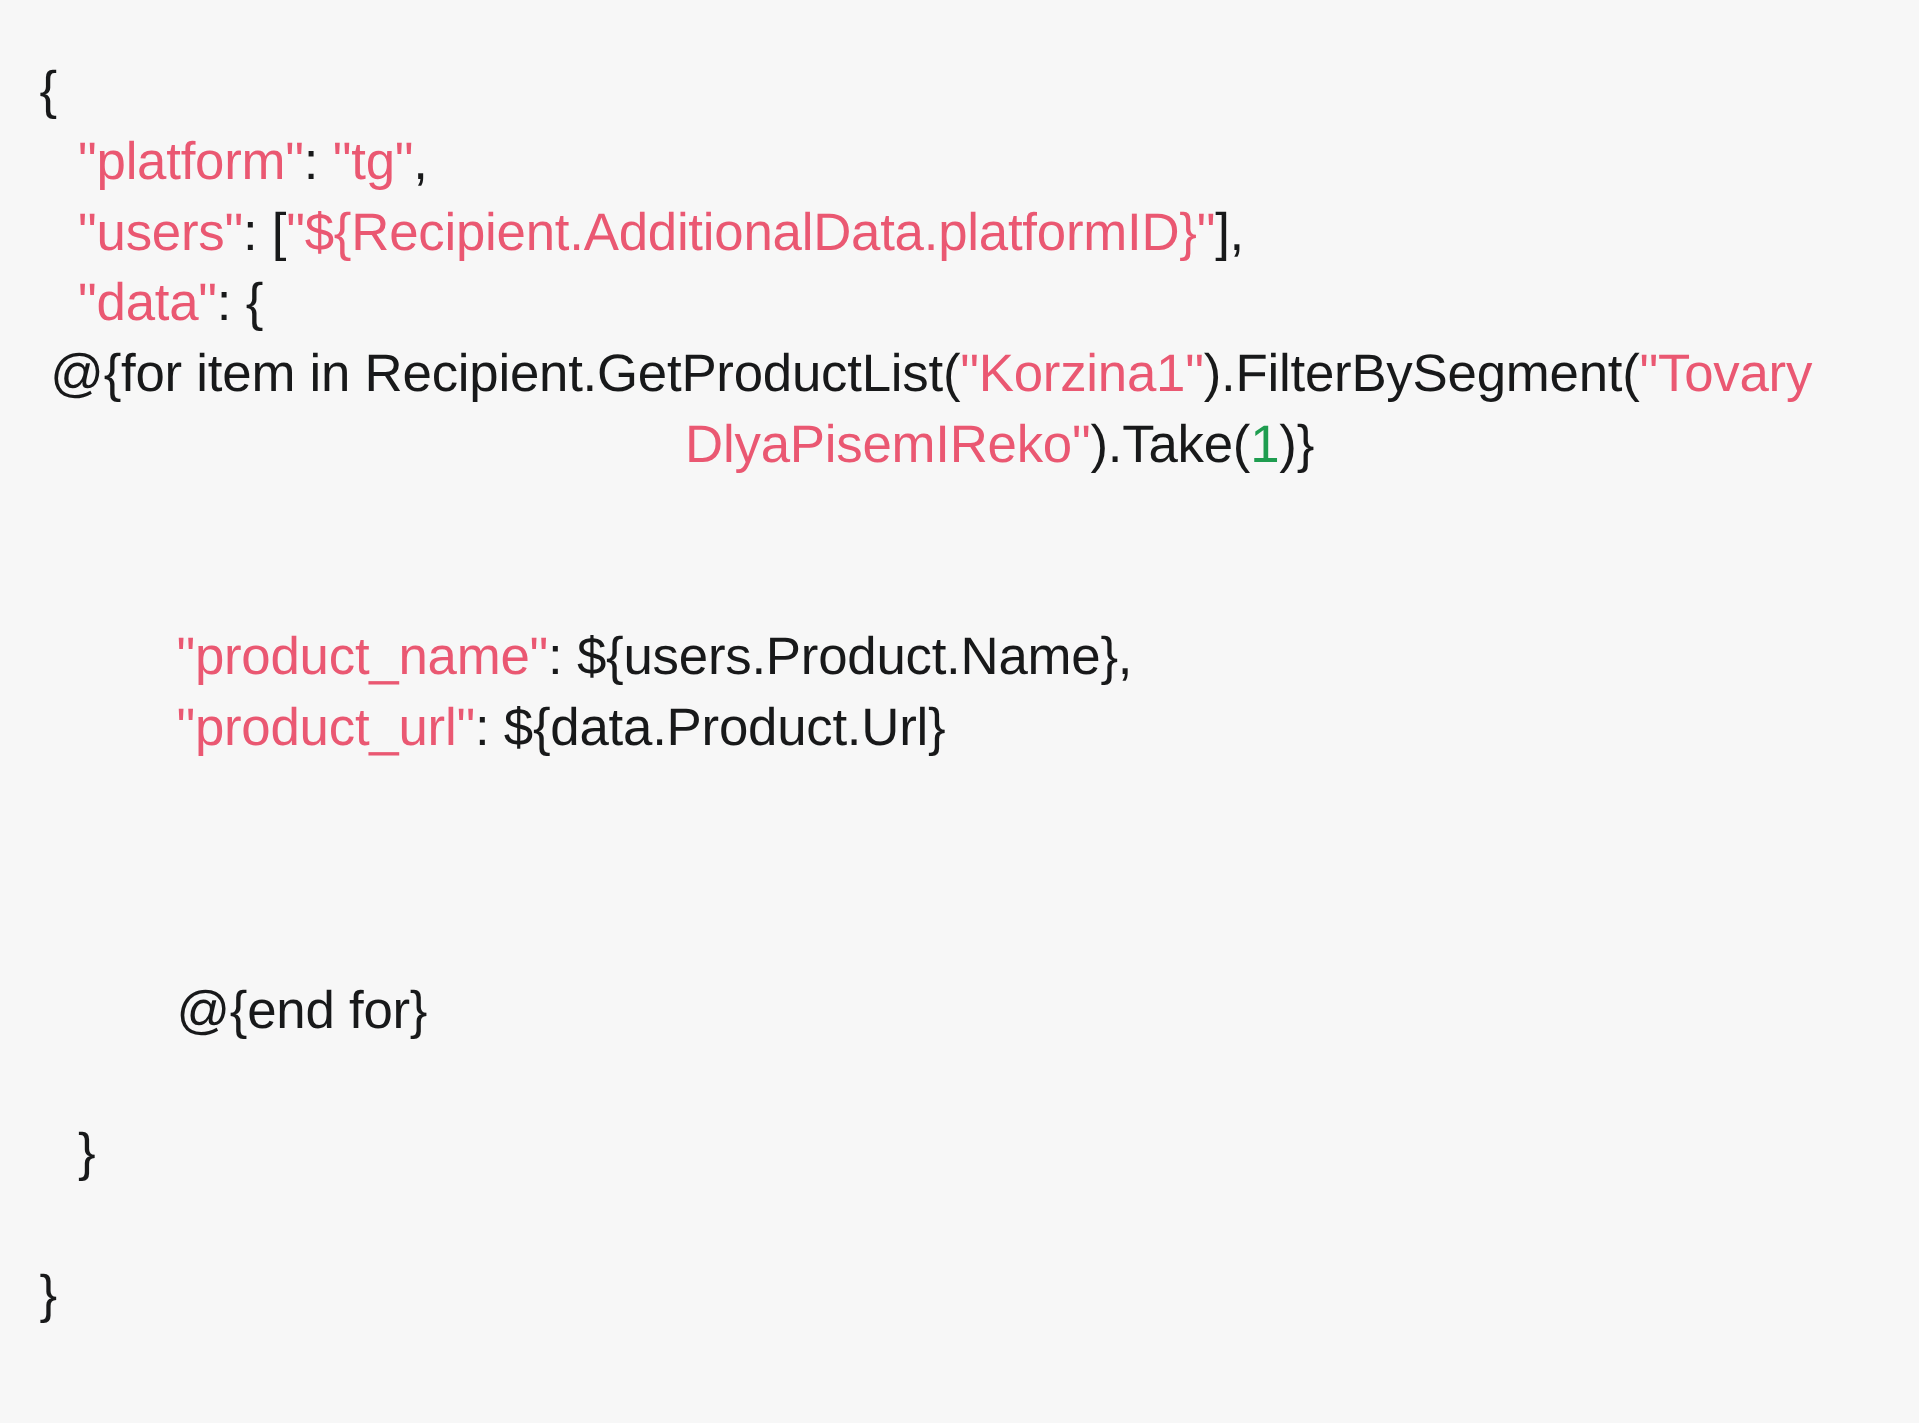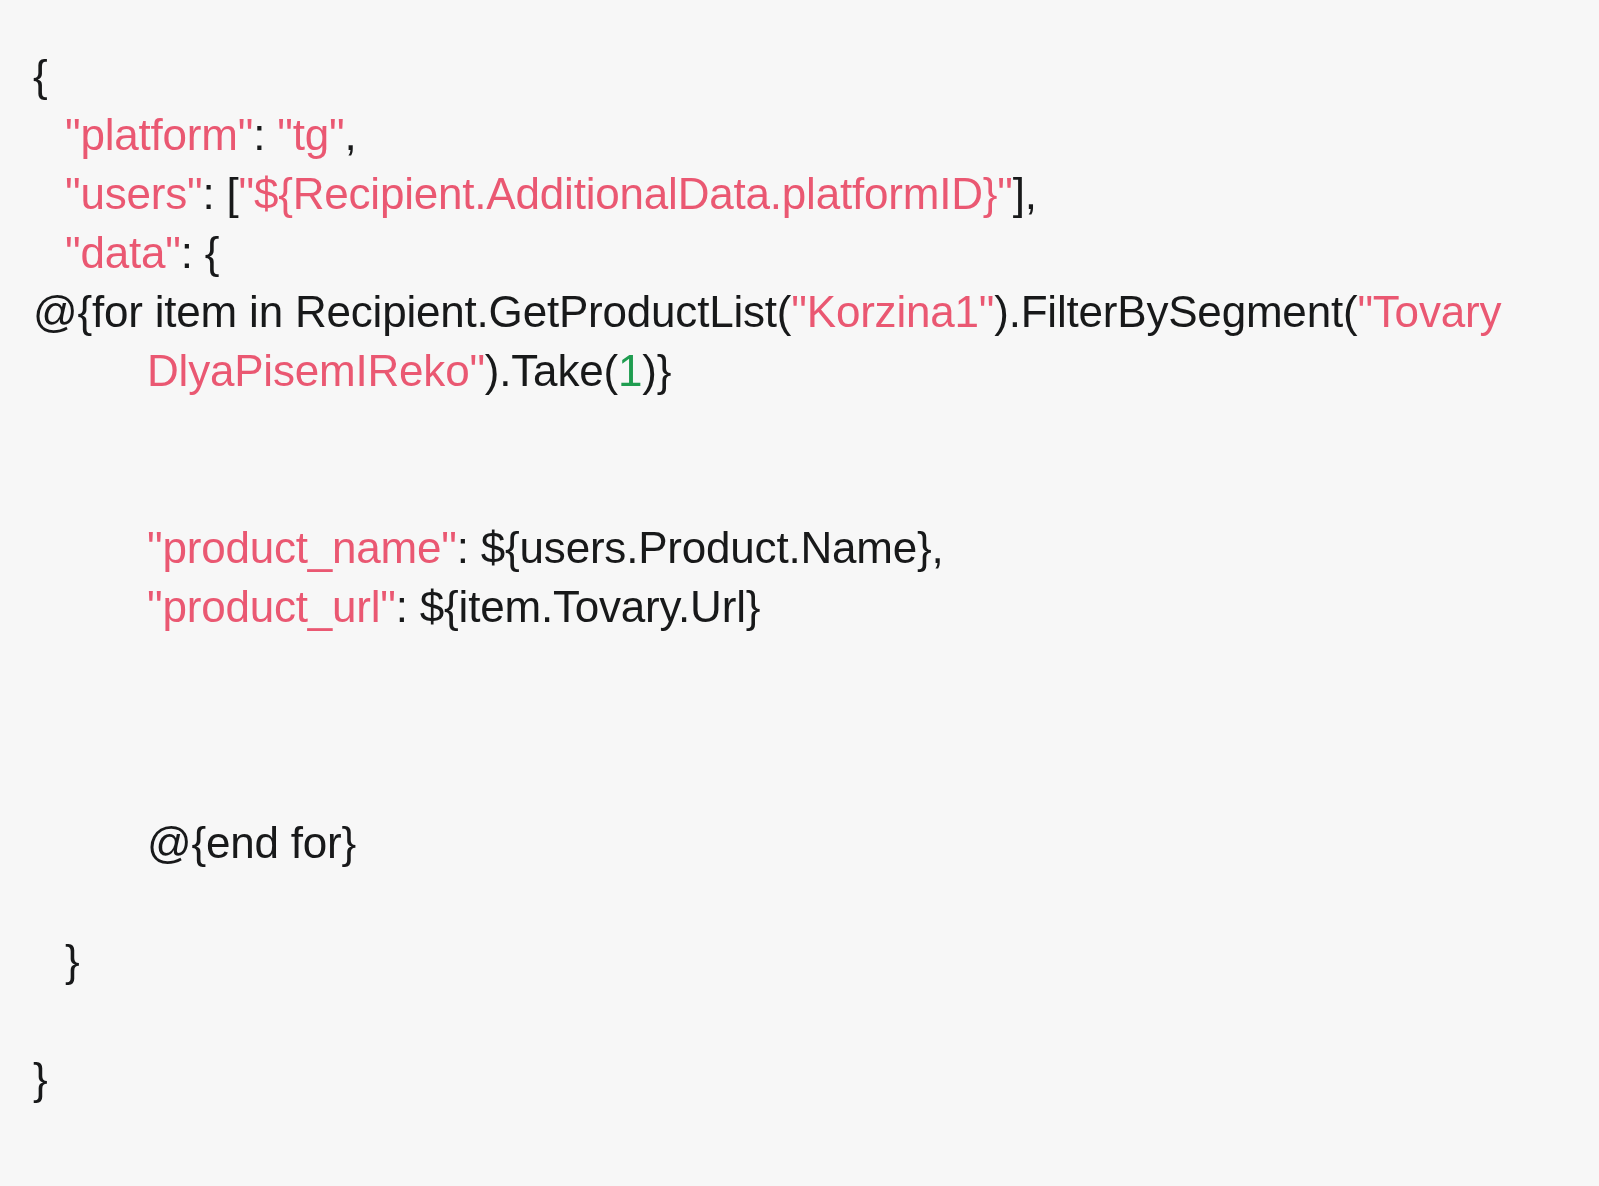--- a/index.html
+++ b/index.html
@@ -41,20 +41,21 @@
     min-height: 59px;
   }
 
   .ind1 { padding-left: 32px; }
   .ind2 { padding-left: 114px; }
 
   
   .wrapline {
     padding-left: 114px;
     text-indent: -114px;
+    text-align: center;
   }
 
   .tok-str    { color: #ea5872; }
   .tok-punct  { color: #18191a; }
   .tok-plain  { color: #18191a; }
   .tok-num    { color: #1f9d50; }
 
   .nowrap { white-space: nowrap; }
 </style>
 </head>
@@ -84,21 +85,21 @@
     </div>
 
     <div class="code-line blank">&nbsp;</div>
     <div class="code-line blank">&nbsp;</div>
 
     <div class="code-line ind2">
       <span class="tok-str">"product_name"</span><span class="tok-punct">: </span><span class="tok-plain">${users.Product.Name}</span><span class="tok-punct">,</span>
     </div>
 
     <div class="code-line ind2">
-      <span class="tok-str">"product_url"</span><span class="tok-punct">: </span><span class="tok-plain">${item.Tovary.Url}</span>
+      <span class="tok-str">"product_url"</span><span class="tok-punct">: </span><span class="tok-plain">${data.Product.Url}</span>
     </div>
 
     <div class="code-line blank">&nbsp;</div>
     <div class="code-line blank">&nbsp;</div>
     <div class="code-line blank">&nbsp;</div>
 
     <div class="code-line ind2">
       <span class="tok-plain">@{end for}</span>
     </div>
 

